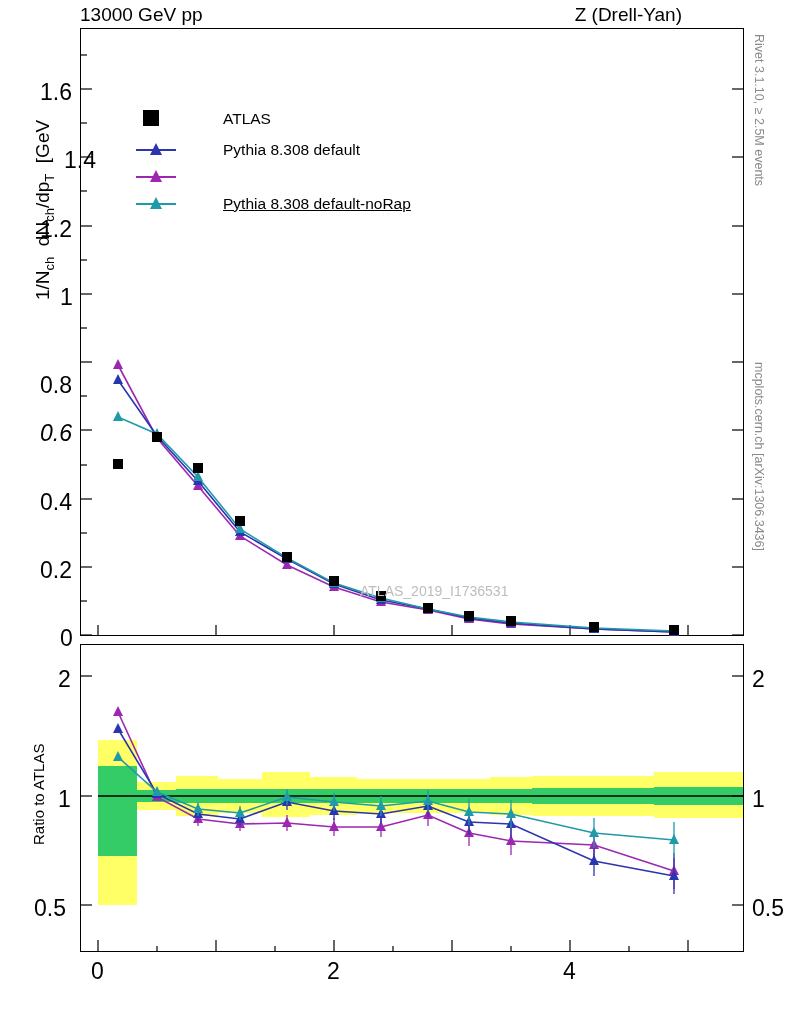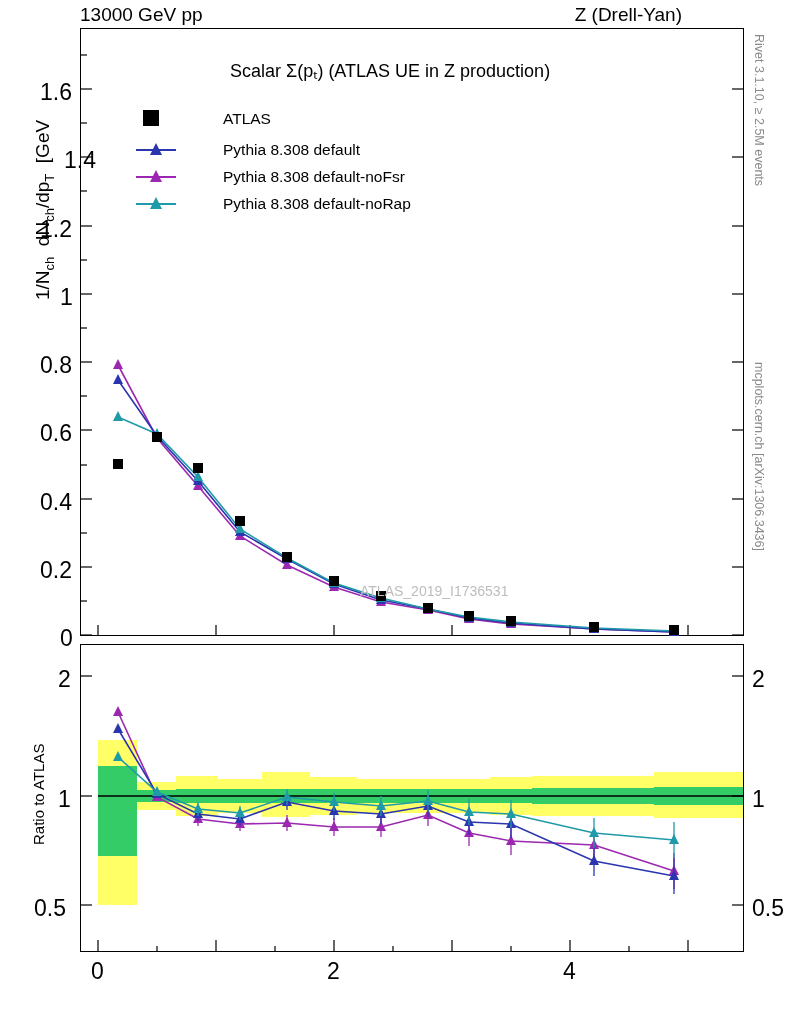--- a/index.html
+++ b/index.html
@@ -57,21 +57,20 @@
 <div id="root">
 
   <div class="txt hdr" style="left:80px; top:4px;">13000 GeV pp</div>
   <div class="txt hdr" style="right:66px; top:4px;">Z (Drell-Yan)</div>
 
   <div class="vtxt rightlbl" style="left:766px; top:34px; transform: rotate(90deg);">Rivet 3.1.10, ≥ 2.5M events</div>
   <div class="vtxt rightlbl" style="left:766px; top:362px; transform: rotate(90deg);">mcplots.cern.ch [arXiv:1306.3436]</div>
 
   <div class="frame" style="left:80px; top:28px; width:664px; height:608px;"></div>
 
-  <div class="txt" style="left:230px; top:58px; font-size:18px;">Scalar Σ(pₜ) (ATLAS UE in Z production)</div>
 
   <div class="vtxt axis-title" style="left:32px; top:300px; transform: rotate(-90deg);">1/N<sub style="font-size:13px">ch</sub>&nbsp; dN<sub style="font-size:13px">ch</sub>/dp<sub style="font-size:13px">T</sub>&nbsp; [GeV</div>
 
   <svg width="786" height="1024">
 
     <g stroke="#000" stroke-width="1.2">
       <line x1="80" y1="635" x2="92" y2="635"></line>
       <line x1="80" y1="567" x2="92" y2="567"></line>
       <line x1="80" y1="499" x2="92" y2="499"></line>
       <line x1="80" y1="430" x2="92" y2="430"></line>
@@ -306,42 +305,41 @@
       <polygon points="469,806 474,816 464,816"></polygon>
       <polygon points="511,808 516,818 506,818"></polygon>
       <polygon points="594,827 599,837 589,837"></polygon>
       <polygon points="674,834 679,844 669,844"></polygon>
     </g>
   </svg>
 
   <div class="ticklbl" style="left:60px; top:625px;">0</div>
   <div class="ticklbl" style="left:40px; top:557px;text-align:center;">0.2</div>
   <div class="ticklbl" style="left:40px; top:489px;text-align:right;">0.4</div>
-  <div class="ticklbl" style="left:40px; top:420px;">0.6</div>
-  <div class="ticklbl" style="left:40px; top:352px;">0.8</div>
+  <div class="ticklbl" style="left:40px; top:420px;font-style:italic;">0.6</div>
+  <div class="ticklbl" style="left:40px; top:372px;">0.8</div>
   <div class="ticklbl" style="left:60px; top:284px;">1</div>
   <div class="ticklbl" style="left:40px; top:216px;">1.2</div>
   <div class="ticklbl" style="left:40px; top:147px;margin-left:24px;">1.4</div>
   <div class="ticklbl" style="left:40px; top:79px;">1.6</div>
 
   <div style="position:absolute; left:143px; top:110px; width:16px; height:16px; background:#000000;"></div>
   <div class="legend-text" style="left:196px; top:110px;">ATLAS</div>
 
   <svg width="786" height="1024" style="pointer-events:none;">
     <line x1="136" y1="150" x2="176" y2="150" stroke="#2b35af" stroke-width="1.8"></line>
     <polygon points="156,143 162,155 150,155" fill="#2b35af"></polygon>
     <line x1="136" y1="177" x2="176" y2="177" stroke="#9c27b0" stroke-width="1.8"></line>
     <polygon points="156,170 162,182 150,182" fill="#9c27b0"></polygon>
     <line x1="136" y1="204" x2="176" y2="204" stroke="#1f9aa8" stroke-width="1.8"></line>
     <polygon points="156,197 162,209 150,209" fill="#1f9aa8"></polygon>
   </svg>
 
   <div class="legend-text" style="left:196px; top:141px;">Pythia 8.308 default</div>
-  <div class="legend-text" style="left:196px; top:168px;">Pythia 8.308 default-noFsr</div>
-  <div class="legend-text" style="left:196px; top:195px;">Pythia 8.308 default-noRap</div>
+  <div class="legend-text" style="left:196px; top:195px;text-decoration:underline;">Pythia 8.308 default-noRap</div>
 
   <div class="watermark" style="left:360px; top:583px;">ATLAS_2019_I1736531</div>
 
   <div class="frame" style="left:80px; top:644px; width:664px; height:308px;"></div>
 
   <div class="ticklbl" style="left:58px; top:666px;">2</div>
   <div class="ticklbl" style="left:58px; top:786px;">1</div>
   <div class="ticklbl" style="left:34px; top:895px;">0.5</div>
 
   <div class="ticklbl" style="left:752px; top:666px;">2</div>

